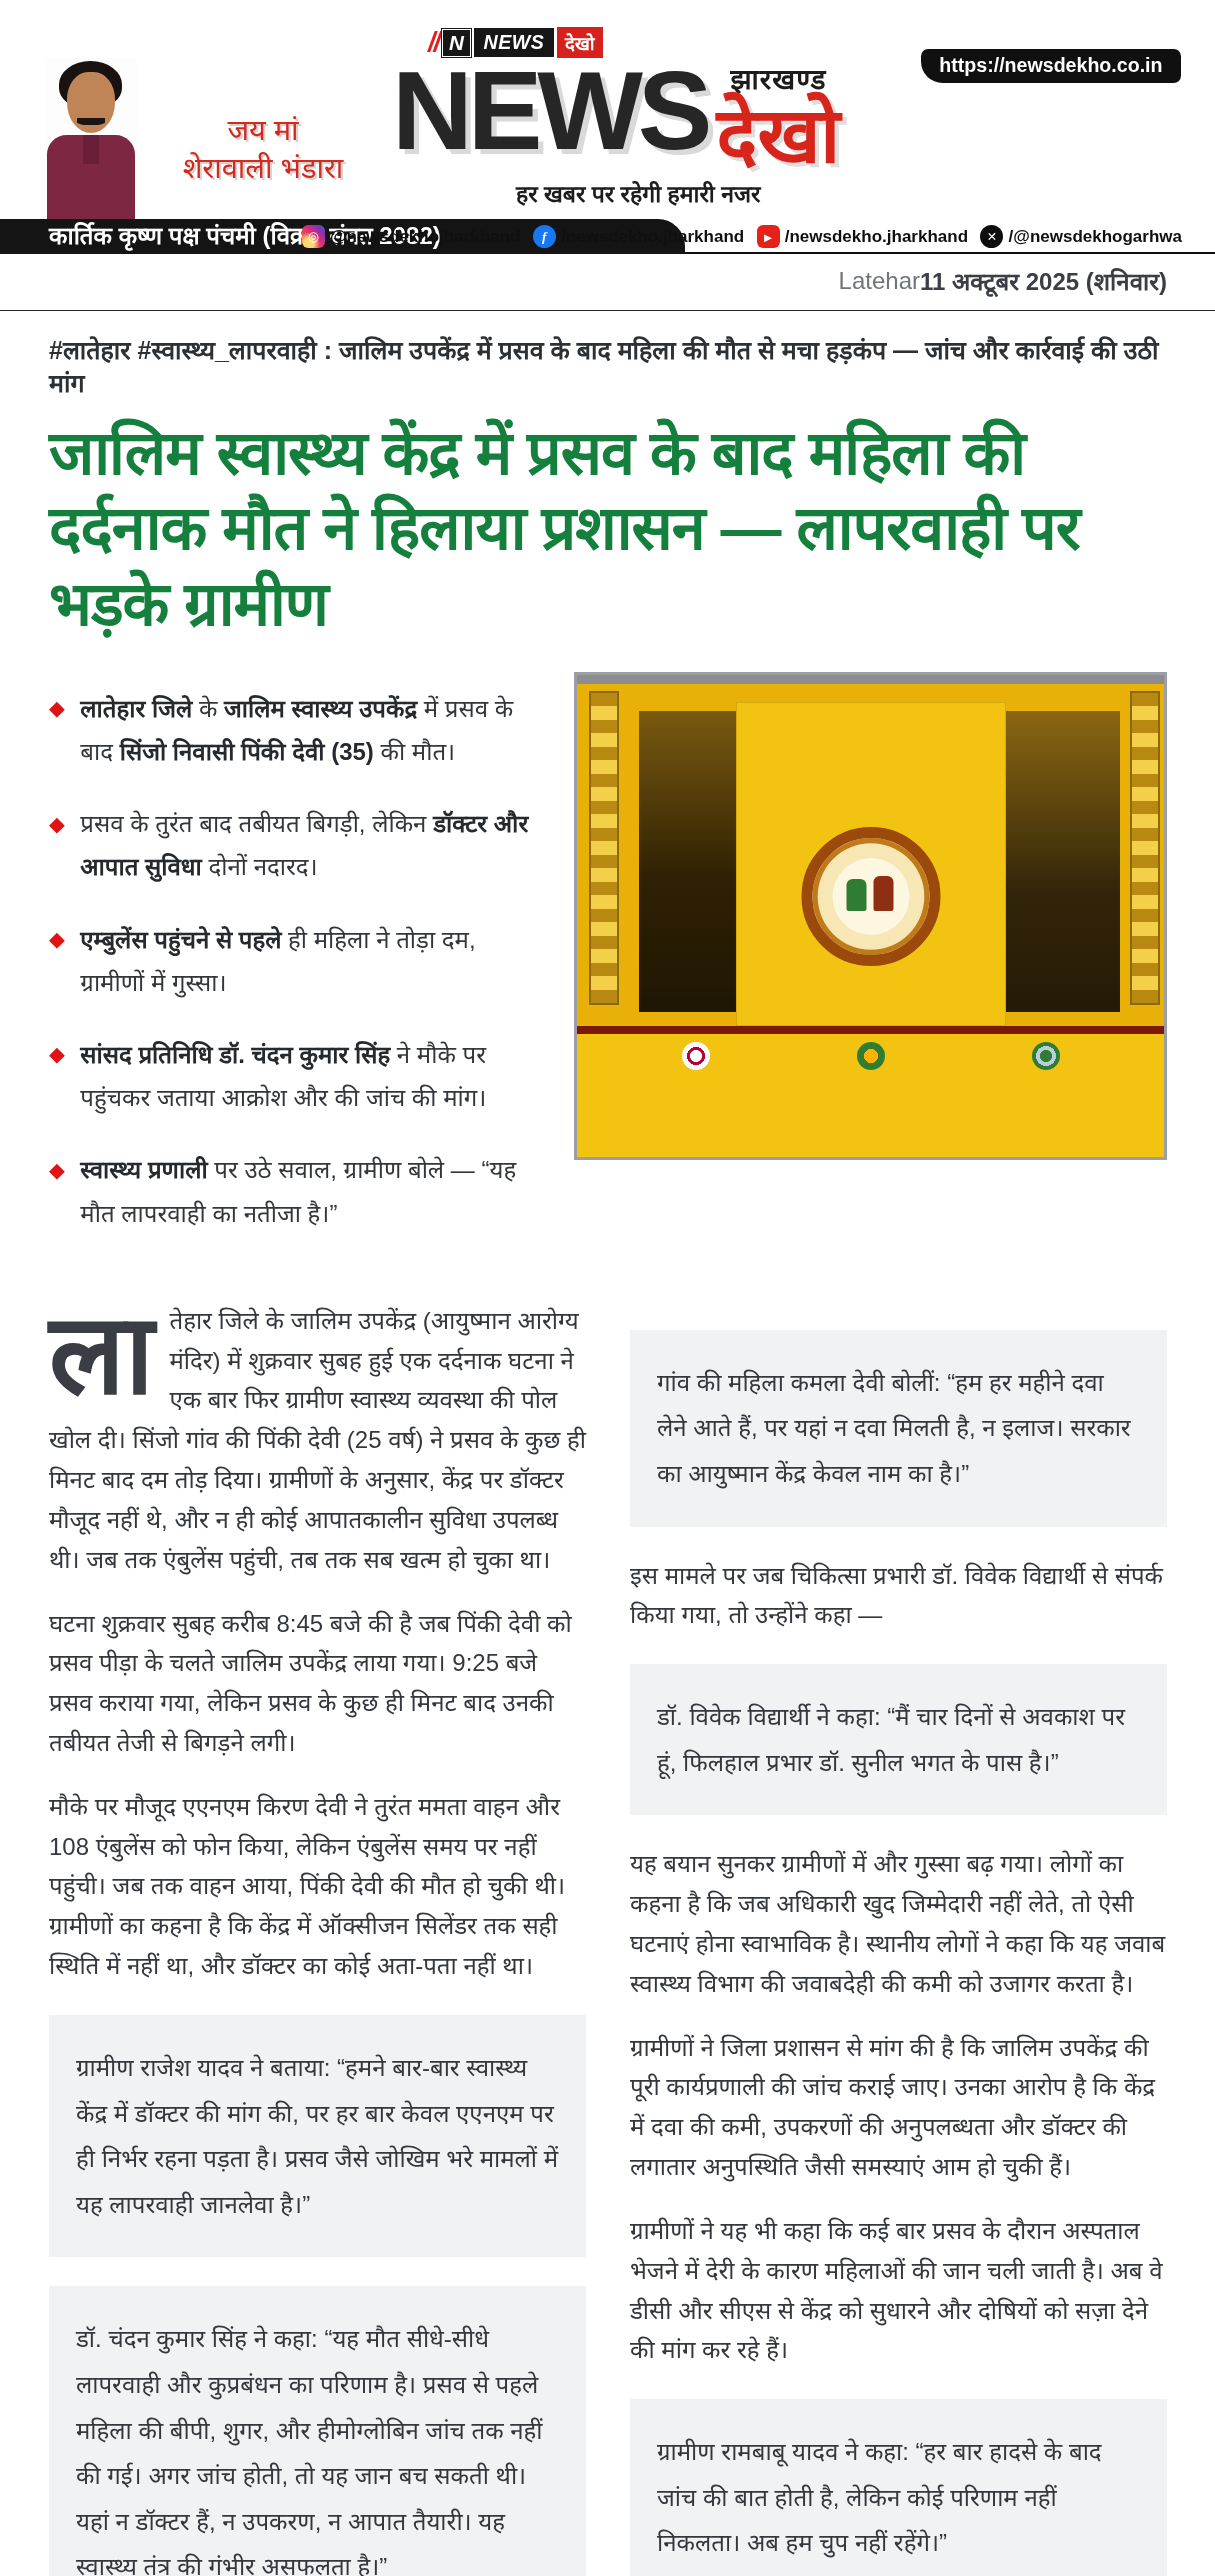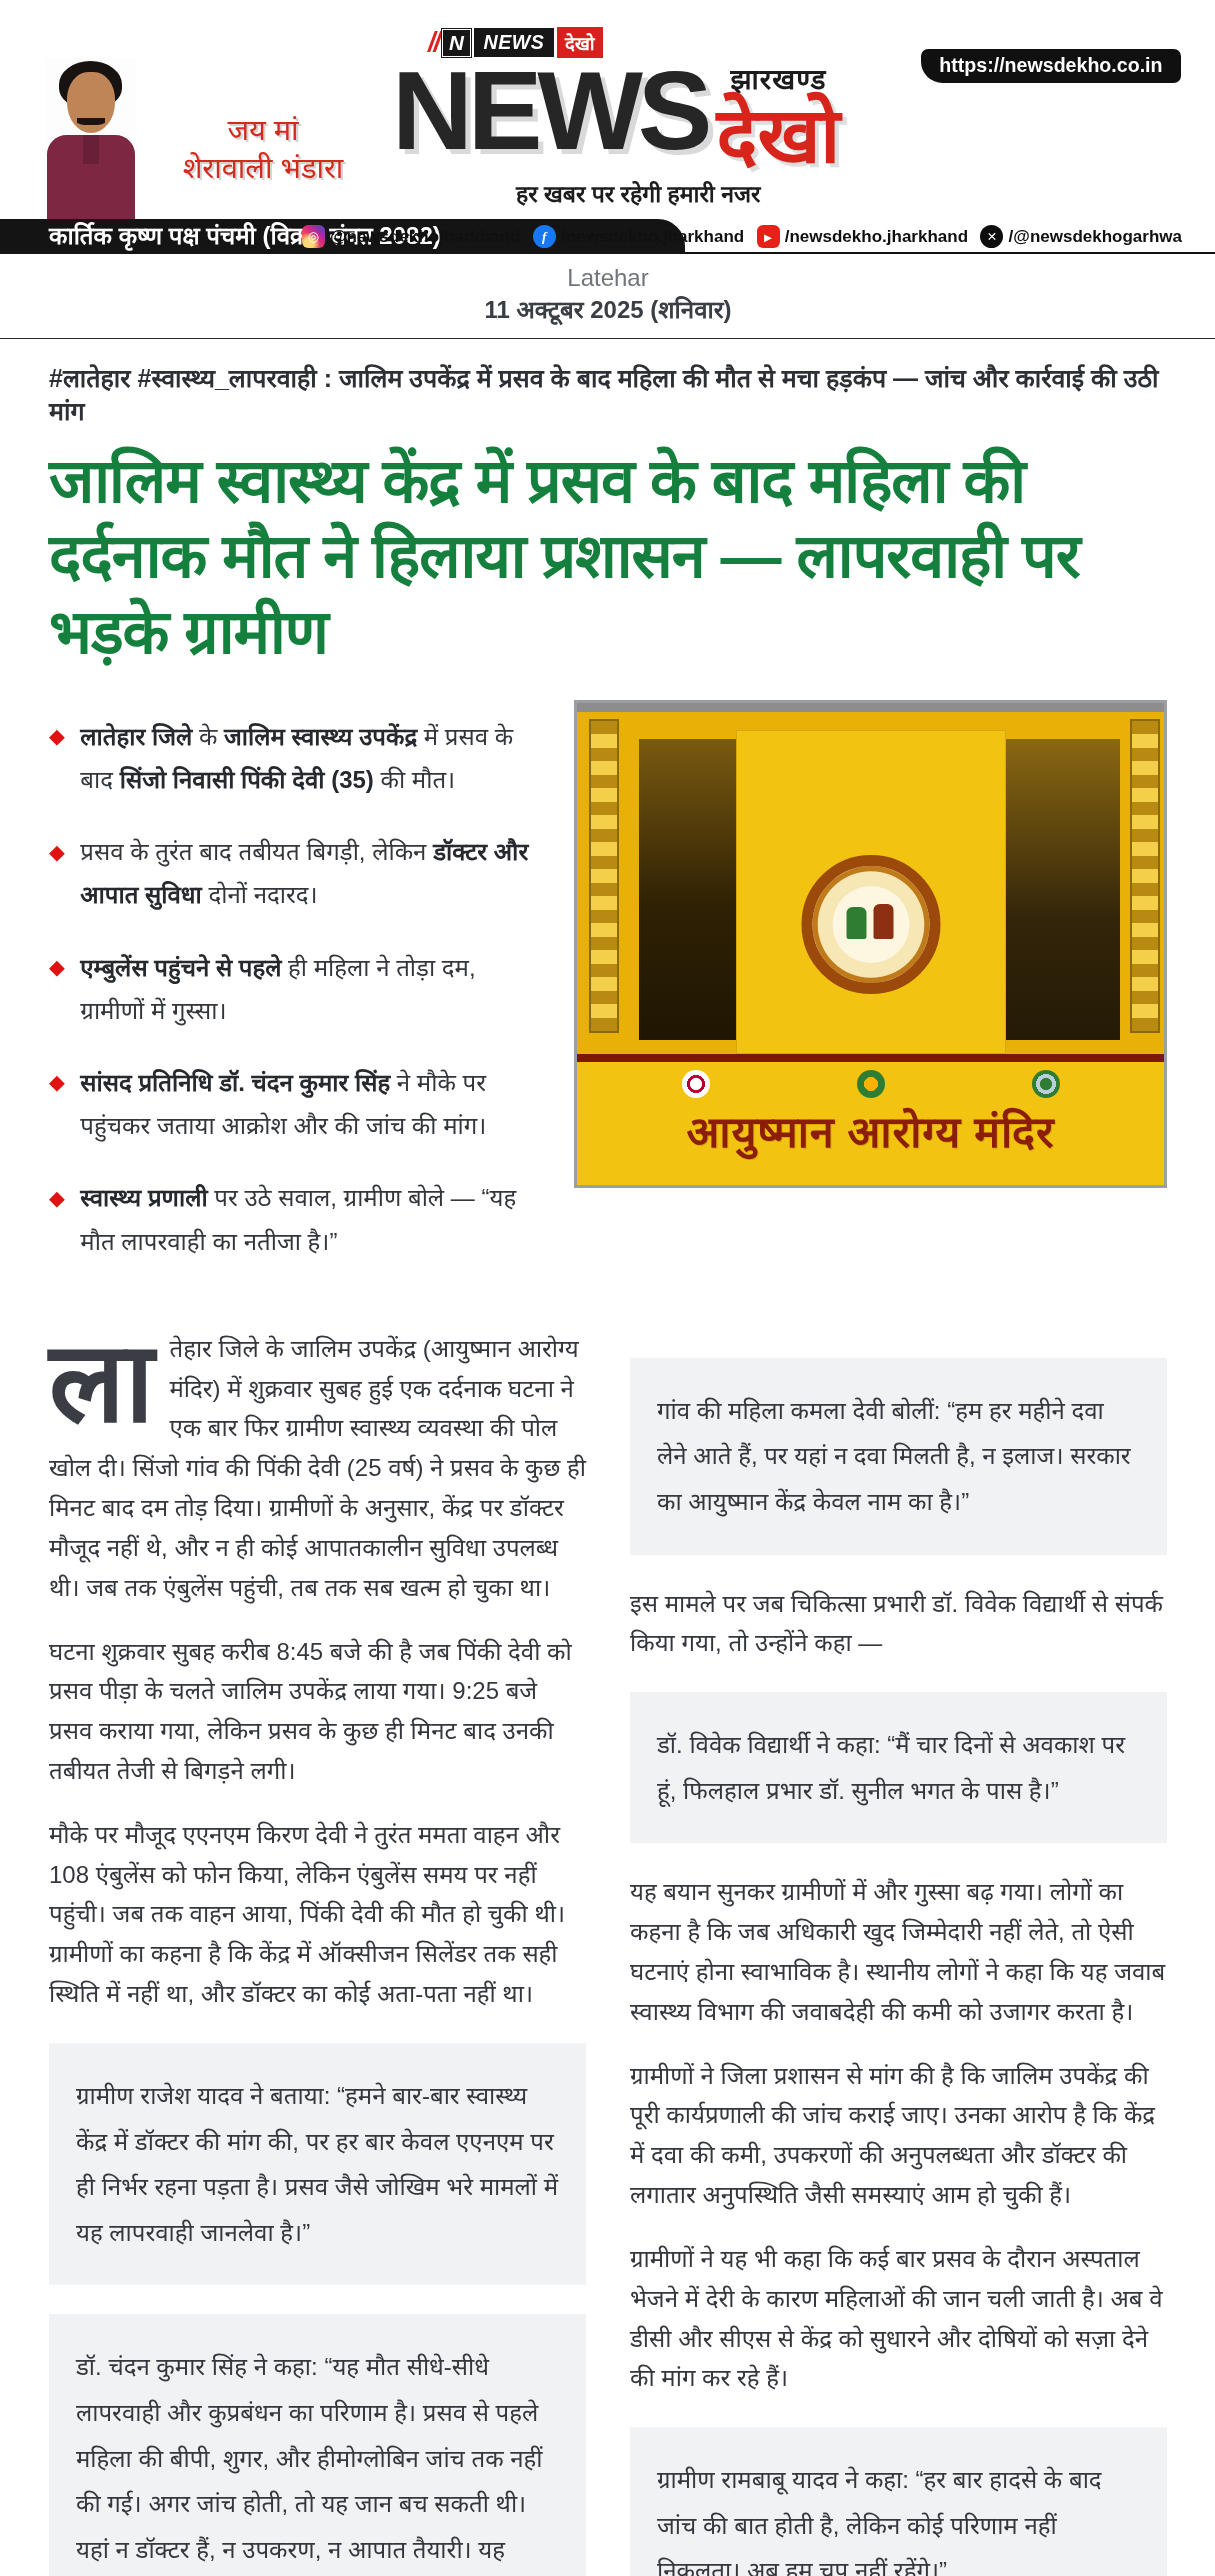--- a/index.html
+++ b/index.html
@@ -37,21 +37,21 @@
   .hindu-bar { position:absolute; left:0; top:0; width:685px; height:35px; background:#141414; border-radius:0 27px 0 0; color:#fff; font-size:24px; font-weight:700; line-height:34px; padding-left:49px; }
   .socials { position:absolute; right:34px; top:0; height:35px; display:flex; align-items:center; gap:12.4px; }
   .social { display:flex; align-items:center; gap:5.2px; font-size:17px; font-weight:800; color:#101010; text-decoration:none; }
   .sicon { width:23px; height:23px; display:inline-flex; align-items:center; justify-content:center; color:#fff; font-weight:900; font-size:13.4px; flex:0 0 auto; }
   .ig { border-radius:6.2px; background:radial-gradient(circle at 30% 80%, #ffd776 0 20%, transparent 45%), linear-gradient(45deg,#f58529,#dd2a7b 55%,#8134af 80%,#515bd4); }
   .fb { border-radius:50%; background:#1877f2; font-family:"Liberation Serif",serif; font-style:italic; }
   .yt { border-radius:6.2px; background:#e62117; font-size:10.3px; }
   .xx { border-radius:50%; background:#0d0d0d; font-size:12.4px; }
 
   
-  .meta-row { display:flex; justify-content:flex-end; align-items:center; padding:10.3px 49px 12.4px; border-bottom:1.5px solid #24262a;flex-direction:column; }
+  .meta-row { display:flex; justify-content:flex-end; align-items:center; padding:10.3px 49px 12.4px; border-bottom:1.5px solid #24262a; }
   .meta-location { font-size:24px; color:#70757c; }
   .meta-date { font-size:24px; color:#3a3e45; font-weight:600; }
 
   
   .kicker { margin:23px 49px 0; font-size:25px; line-height:1.35; font-weight:800; color:#2d3136; }
   .headline { margin:14.4px 49px 0; font-size:61px; line-height:1.24; font-weight:900; color:#15803d; letter-spacing:-1px; }
 
   .lead-row { display:flex; gap:28px; margin:30px 49px 0; }
   .bullets { flex:0 0 497px; list-style:none; padding-top:14.4px; }
   .bullets li { display:flex; gap:15.5px; margin-bottom:29px; font-size:24px; line-height:1.8; color:#33373c; }
@@ -185,21 +185,20 @@
             <div class="fig2"></div>
           </div>
         </div>
       </div>
       <div class="band">
         <div class="band-icons">
           <div class="bi bi1"></div>
           <div class="bi bi2"></div>
           <div class="bi bi3"></div>
         </div>
-        <div class="sign">आयुष्मान आरोग्य मंदिर</div>
       </div>
     </div>
   </div>
 
   <div class="columns">
     <div class="col">
       <p><span class="dropcap">ला</span><span>तेहार जिले के जालिम उपकेंद्र (आयुष्मान आरोग्य मंदिर) में शुक्रवार सुबह हुई एक दर्दनाक घटना ने एक बार फिर ग्रामीण स्वास्थ्य व्यवस्था की पोल खोल दी। सिंजो गांव की पिंकी देवी (25 वर्ष) ने प्रसव के कुछ ही मिनट बाद दम तोड़ दिया। ग्रामीणों के अनुसार, केंद्र पर डॉक्टर मौजूद नहीं थे, और न ही कोई आपातकालीन सुविधा उपलब्ध थी। जब तक एंबुलेंस पहुंची, तब तक सब खत्म हो चुका था।</span></p>
       <p>घटना शुक्रवार सुबह करीब 8:45 बजे की है जब पिंकी देवी को प्रसव पीड़ा के चलते जालिम उपकेंद्र लाया गया। 9:25 बजे प्रसव कराया गया, लेकिन प्रसव के कुछ ही मिनट बाद उनकी तबीयत तेजी से बिगड़ने लगी।</p>
       <p>मौके पर मौजूद एएनएम किरण देवी ने तुरंत ममता वाहन और 108 एंबुलेंस को फोन किया, लेकिन एंबुलेंस समय पर नहीं पहुंची। जब तक वाहन आया, पिंकी देवी की मौत हो चुकी थी। ग्रामीणों का कहना है कि केंद्र में ऑक्सीजन सिलेंडर तक सही स्थिति में नहीं था, और डॉक्टर का कोई अता-पता नहीं था।</p>
       <div class="quote">ग्रामीण राजेश यादव ने बताया: “हमने बार-बार स्वास्थ्य केंद्र में डॉक्टर की मांग की, पर हर बार केवल एएनएम पर ही निर्भर रहना पड़ता है। प्रसव जैसे जोखिम भरे मामलों में यह लापरवाही जानलेवा है।”</div>

